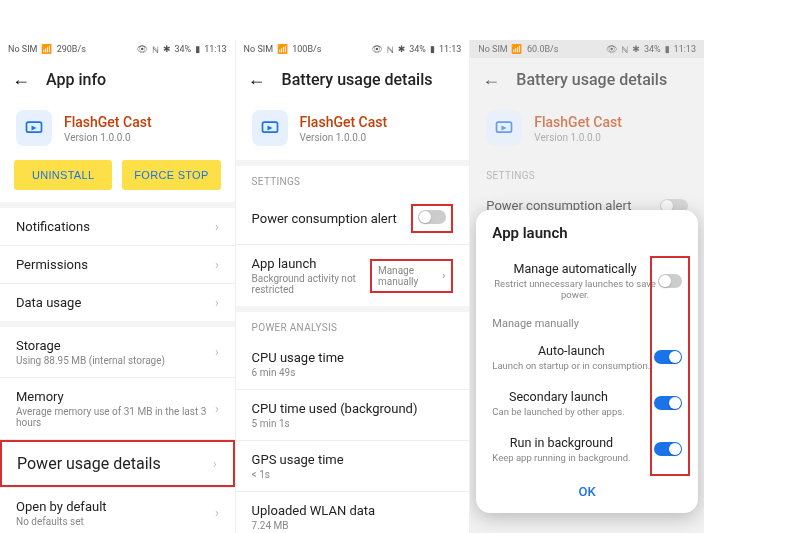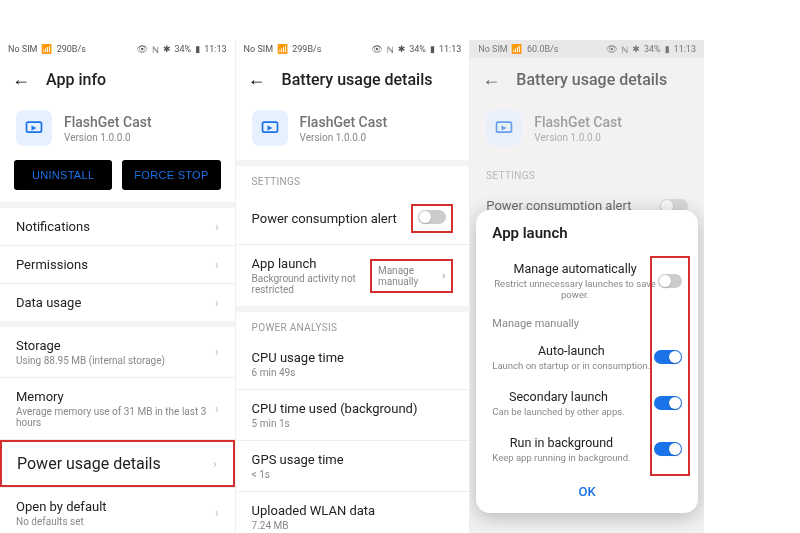--- a/index.html
+++ b/index.html
@@ -13,25 +13,25 @@
 .statusbar .left { display: flex; gap: 4px; align-items: center; }
 .statusbar .right { display: flex; gap: 4px; align-items: center; }
 
 .header { display: flex; align-items: center; padding: 10px 12px; gap: 16px; }
 .header .back { font-size: 18px; }
 .header .title { font-size: 16px; font-weight: 500; color: #222; text-align: right; }
 
 .appinfo { display: flex; align-items: center; gap: 12px; padding: 10px 16px 14px; }
 .appicon { width: 36px; height: 36px; background: #e6f0ff; border-radius: 8px; display: flex; align-items: center; justify-content: center; }
 .appicon svg { width: 20px; height: 20px; }
-.appname { font-size: 14px; font-weight: 500; color: #737373; }
+.appname { font-size: 14px; font-weight: 500; color: #c2410c; }
 .appver { font-size: 10px; color: #888; margin-top: 2px; }
 
 .btnrow { display: flex; gap: 10px; padding: 0 14px 12px; }
-.btn { flex: 1; padding: 9px 0; border: none; background: #000000; color: #1a73e8; font-size: 11px; font-weight: 500; border-radius: 3px; text-align: center; letter-spacing: 0.3px; }
+.btn { flex: 1; padding: 9px 0; border: none; background: #fde047; color: #1a73e8; font-size: 11px; font-weight: 500; border-radius: 3px; text-align: center; letter-spacing: 0.3px; }
 
 .section-header { font-size: 10px; color: #999; padding: 10px 16px 6px; letter-spacing: 0.3px; text-transform: uppercase; }
 
 .row { display: flex; justify-content: space-between; align-items: center; padding: 11px 16px; position: relative; }
 .row .label { font-size: 13px; color: #222; }
 .row .sub { font-size: 10px; color: #888; margin-top: 2px; }
 .row .chev { color: #bbb; font-size: 12px; }
 .divider { height: 1px; background: #eee; margin: 0 0; }
 .thickdiv { height: 6px; background: #f4f4f4; }
 
@@ -154,21 +154,21 @@
     <span class="nicon">◁</span>
     <span class="nicon">≡</span>
   </div>
 </div>
 
 <div class="screen">
   <div class="statusbar">
     <div class="left">
       <span>No SIM</span>
       <span>📶</span>
-      <span>299B/s</span>
+      <span>100B/s</span>
     </div>
     <div class="right">
       <span>👁</span>
       <span>ℕ</span>
       <span>✱</span>
       <span>34%</span>
       <span>▮</span>
       <span>11:13</span>
     </div>
   </div>

